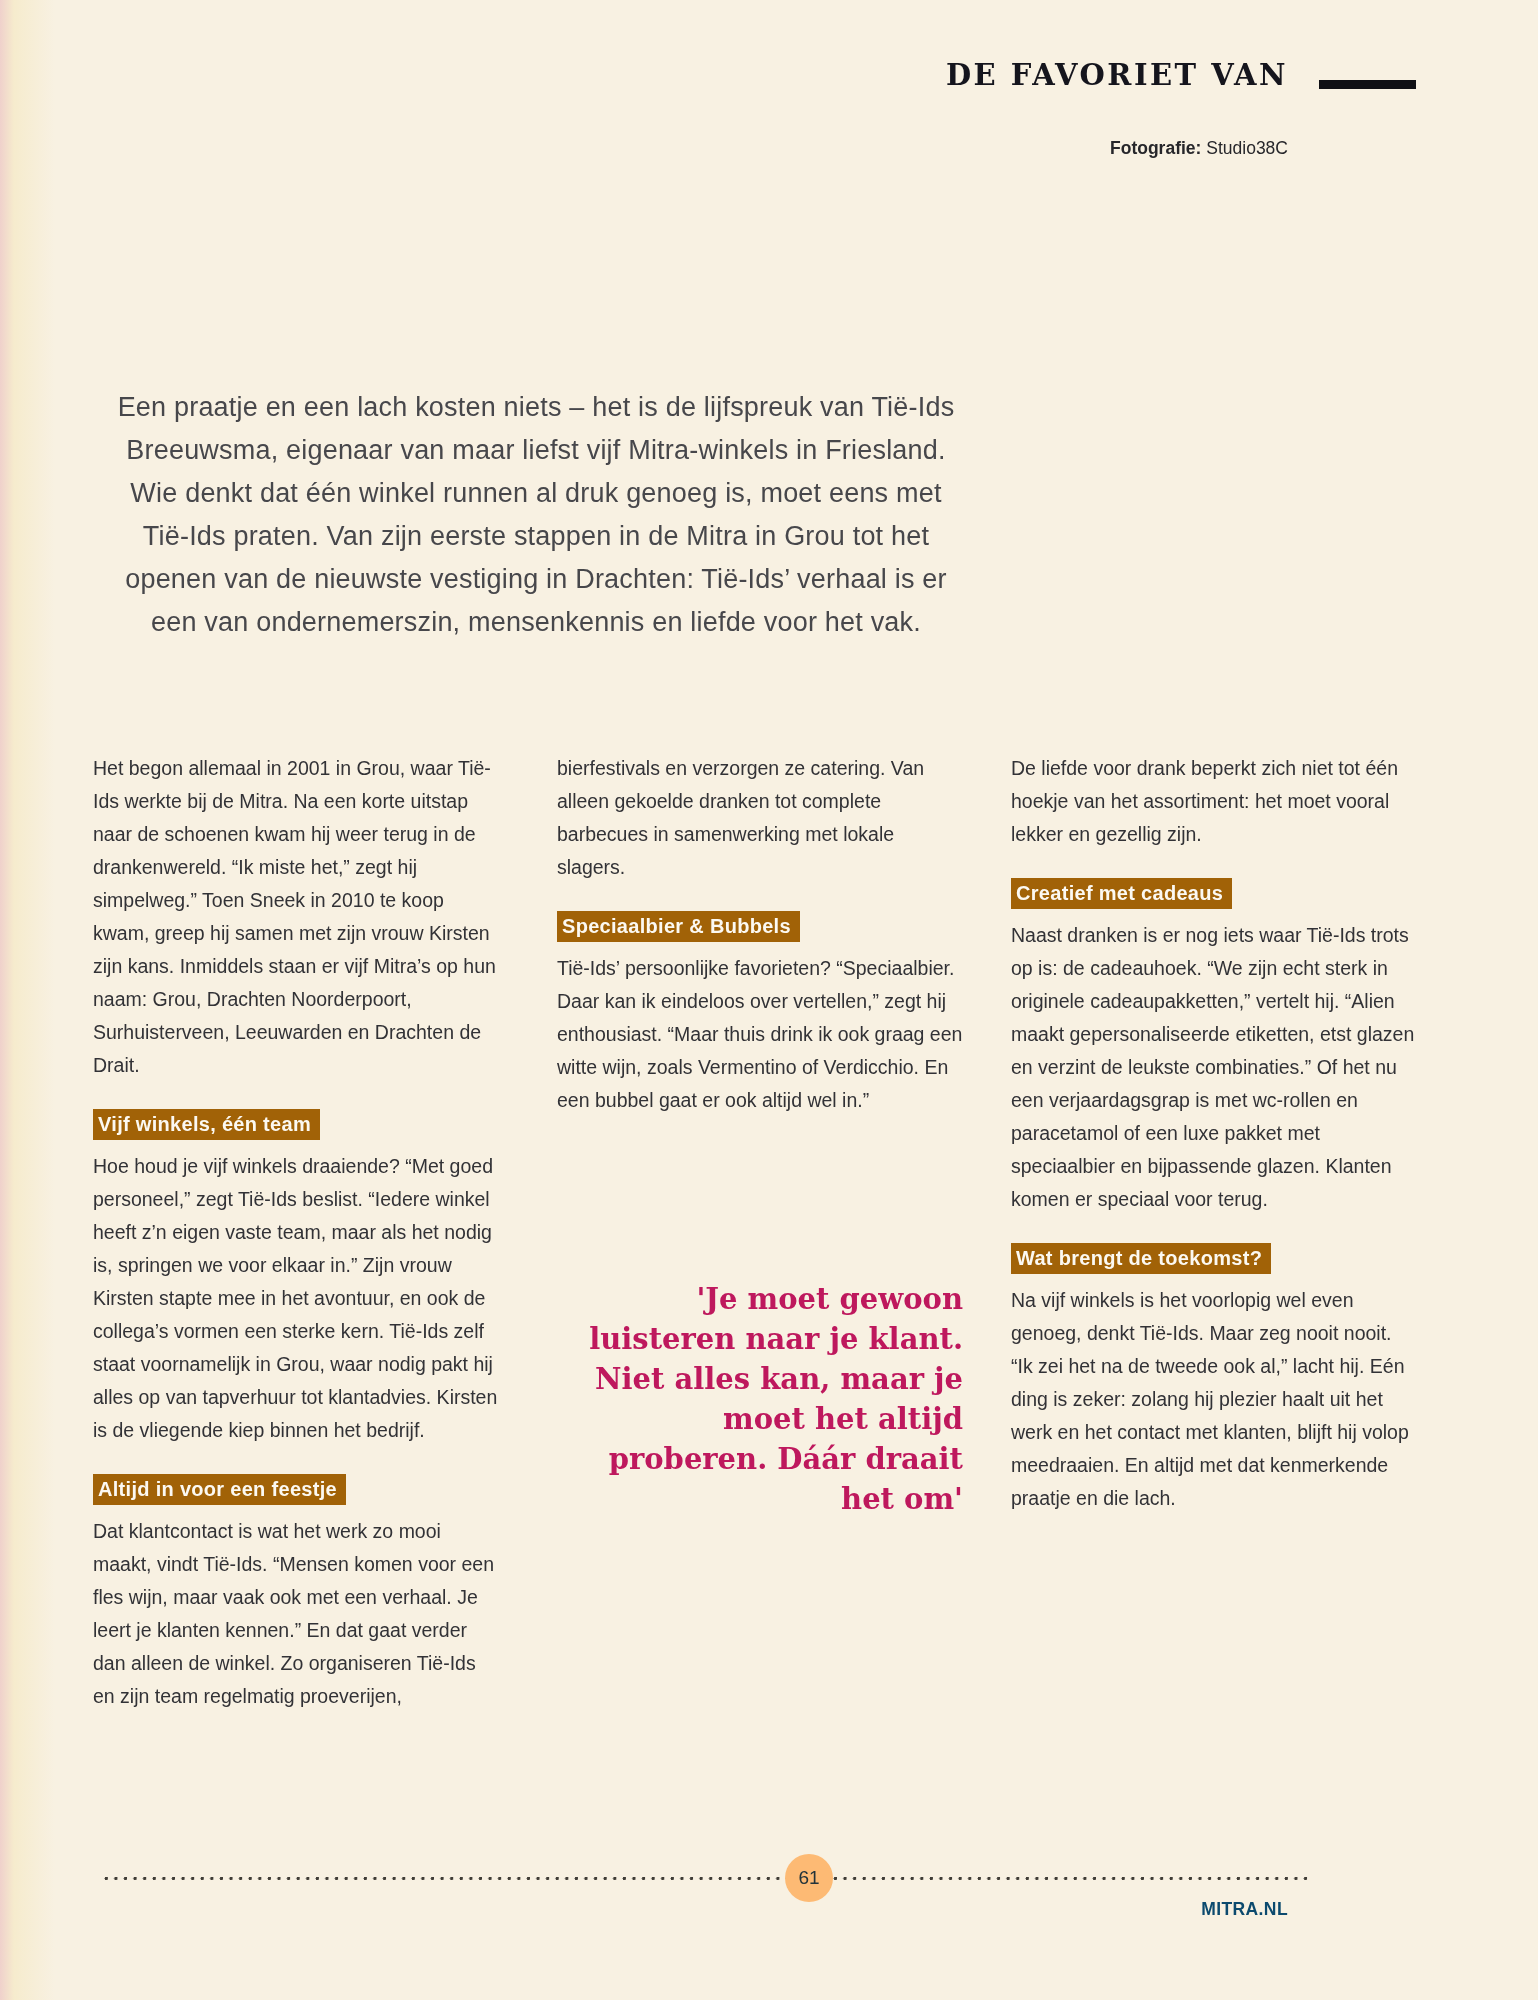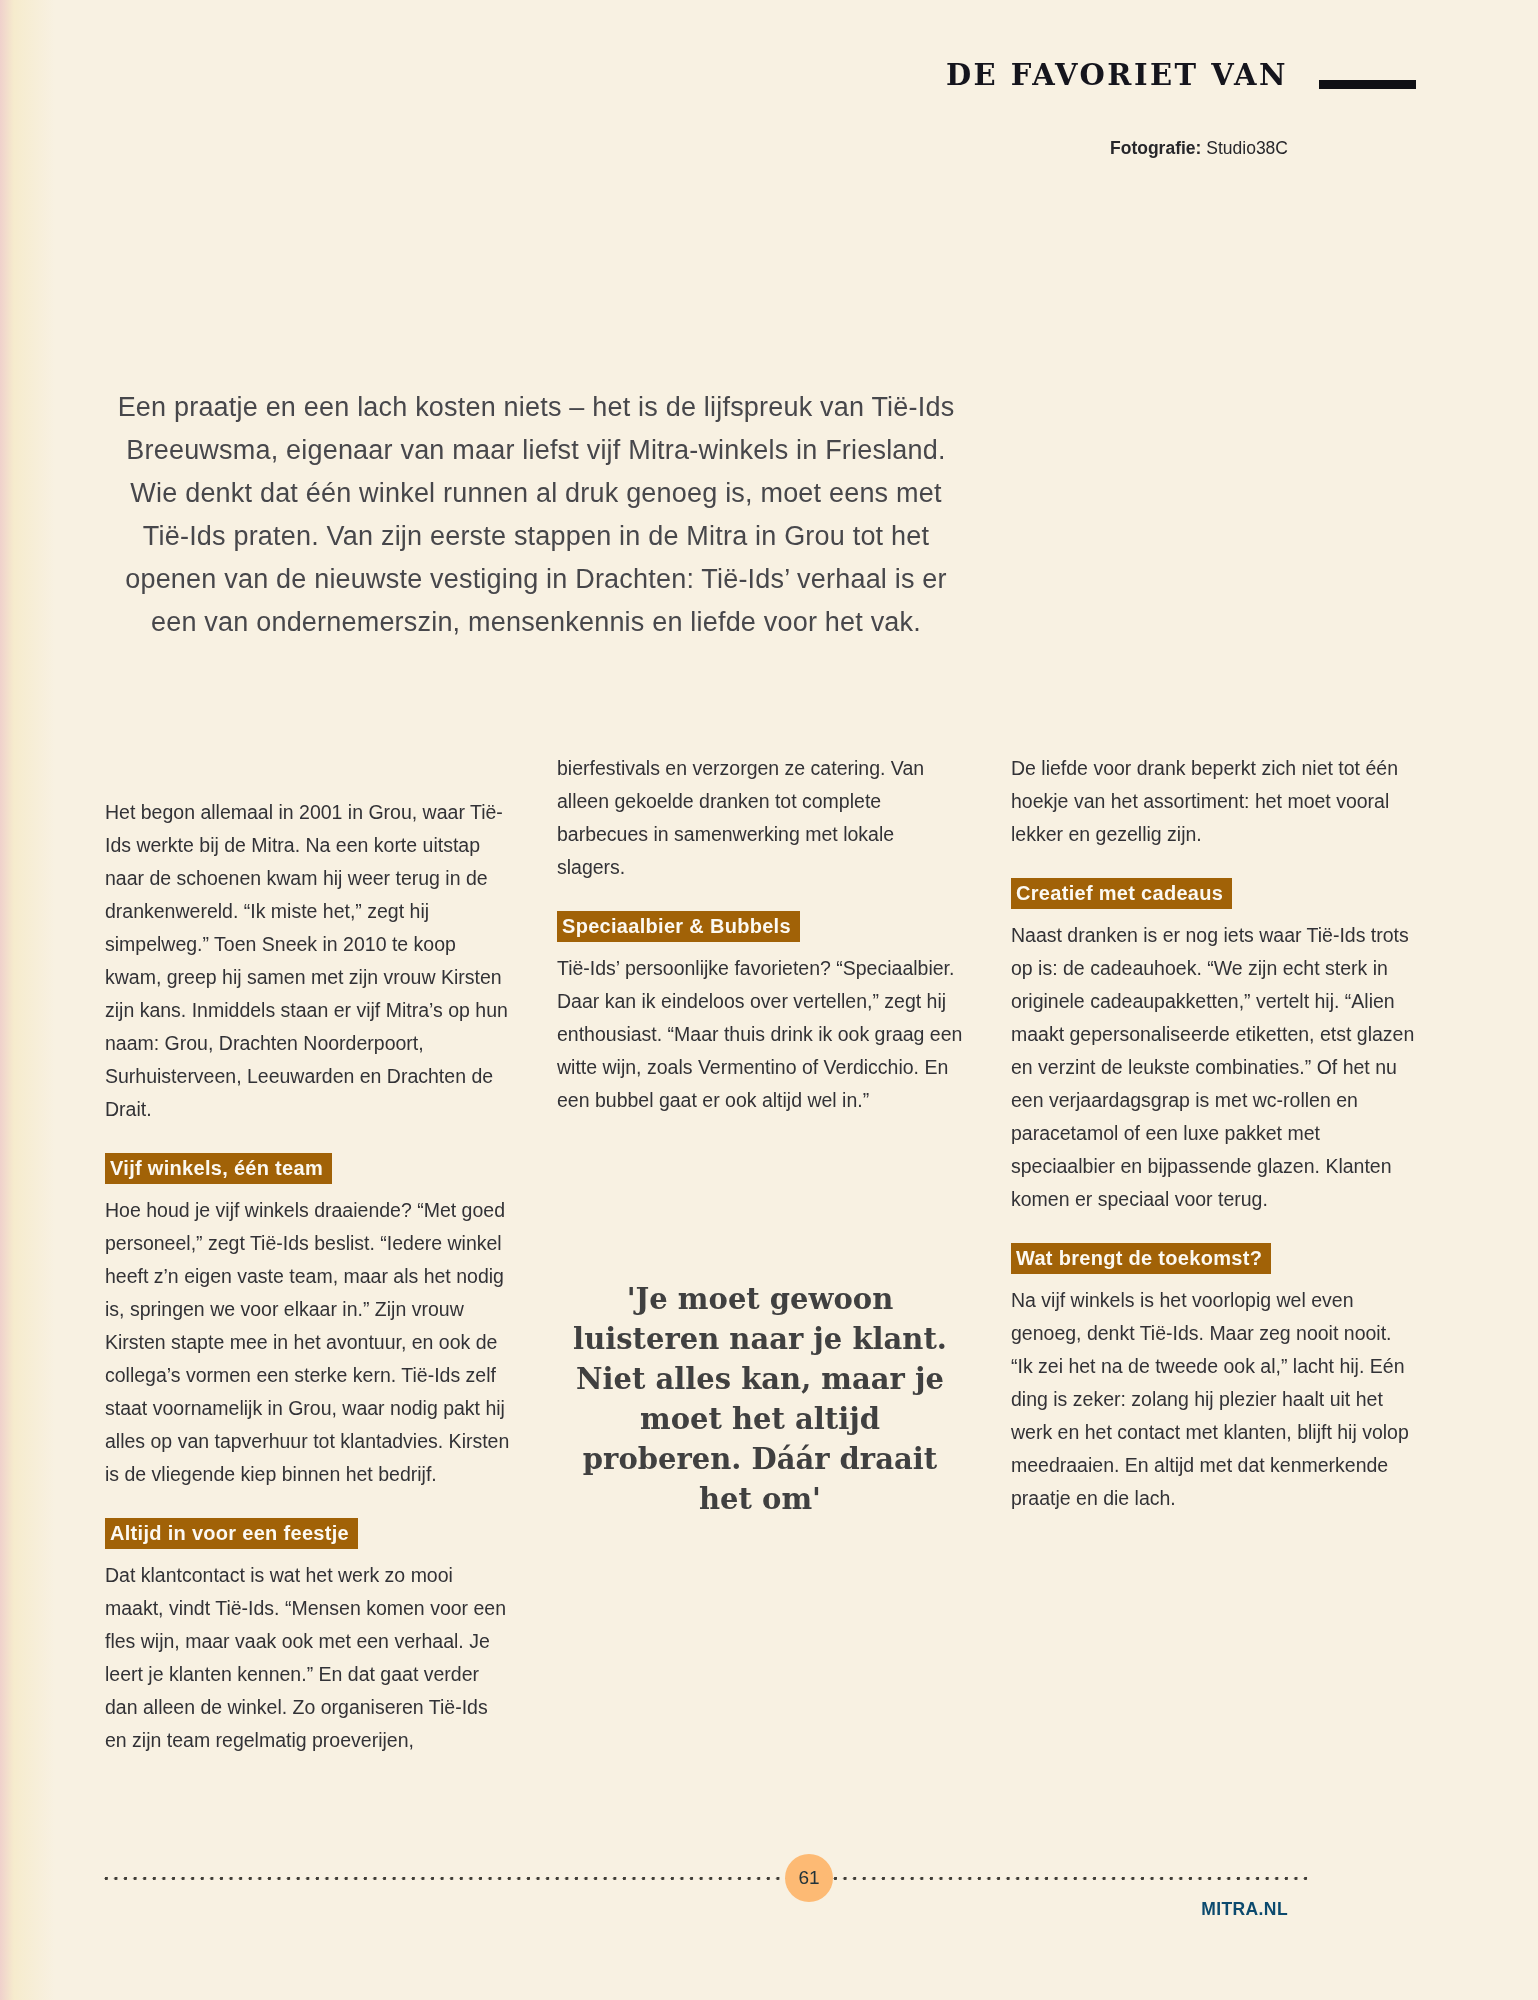--- a/index.html
+++ b/index.html
@@ -37,39 +37,39 @@
   .intro {
     position: absolute; top: 386px; left: 112px; width: 848px;
     text-align: center;
     font-size: 27px; line-height: 43px; letter-spacing: 0.2px;
     color: #47474b;
   }
   .col {
     position: absolute; top: 752px; width: 406px;
     font-size: 19.5px; line-height: 33px; color: #323236;
   }
-  .col1 { left: 105px; margin-top: 44px; }
+  .col1 { left: 93px; }
   .col2 { left: 557px; }
   .col3 { left: 1011px; }
   .col p { margin: 0; }
   .kicker {
     display: inline-block;
     background: #a16207; color: #fcf9f2;
     font-size: 20px; font-weight: 700; line-height: 1;
     padding: 5px 9px 6px 5px;
     margin: 27px 0 10px;
     letter-spacing: 0.3px;
   }
   .pull-quote {
     margin-top: 162px;
-    text-align: center;
+    text-align: right;
     font-family: "DejaVu Serif", serif;
     font-weight: 700;
     font-size: 29px; line-height: 40px;
-    color: #404040;
+    color: #be185d;
   }
   .footer-dots {
     position: absolute; left: 104px; right: 106px; top: 1876px; height: 5px;
     background-image: radial-gradient(circle at 2.2px 2.4px, #403d37 1.5px, rgba(0,0,0,0) 1.9px);
     background-size: 9.6px 5px;
     background-repeat: repeat-x;
   }
   .page-badge {
     position: absolute; top: 1854px; left: 785px;
     width: 48px; height: 48px; border-radius: 50%;

